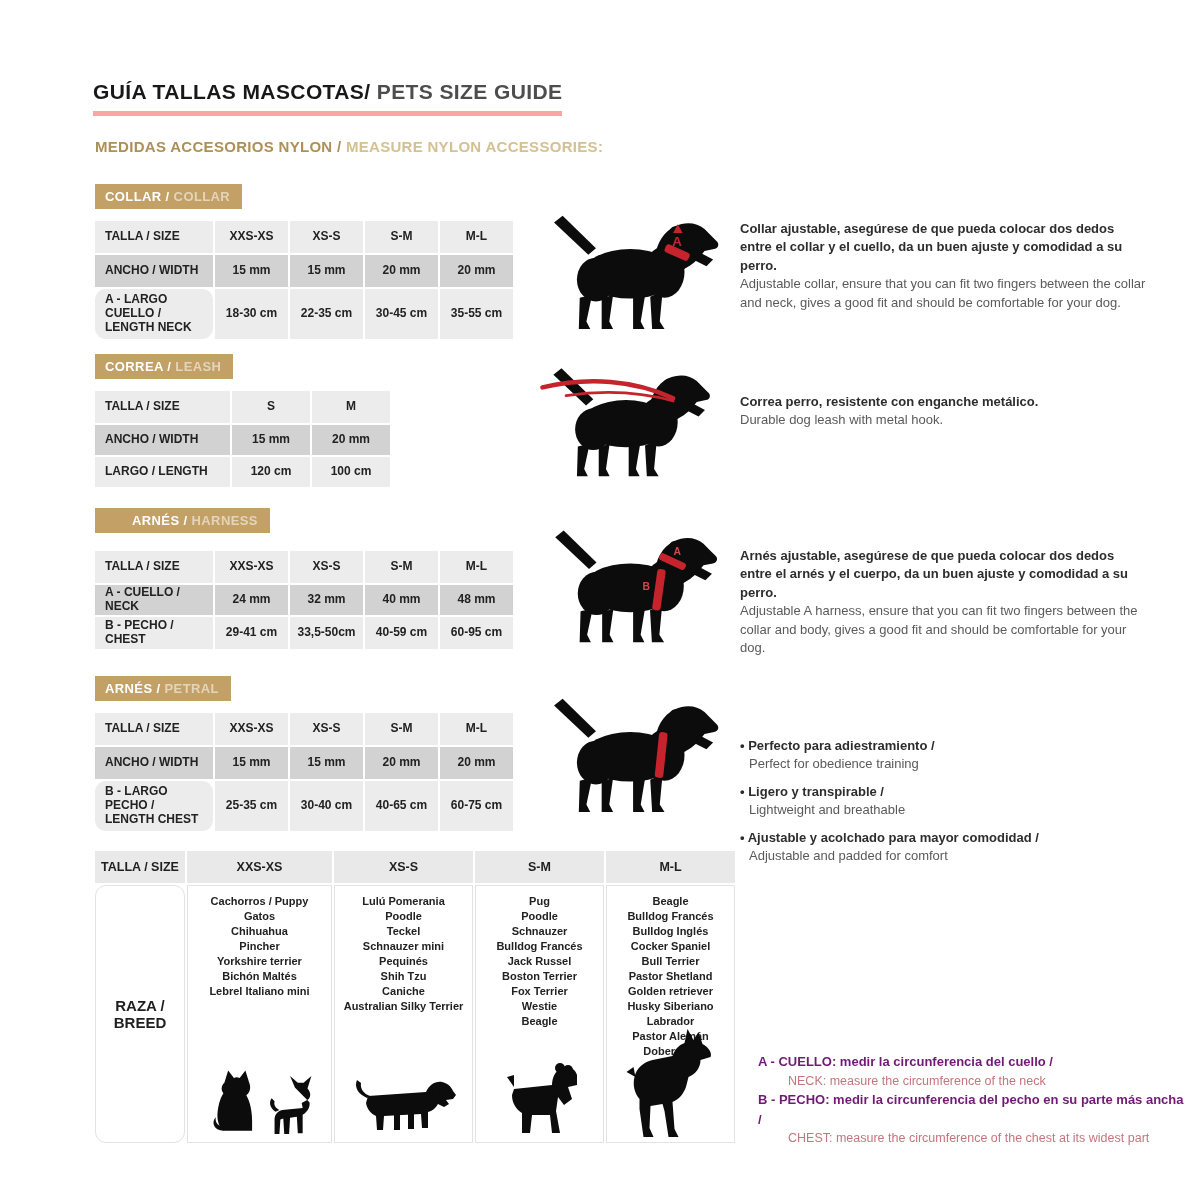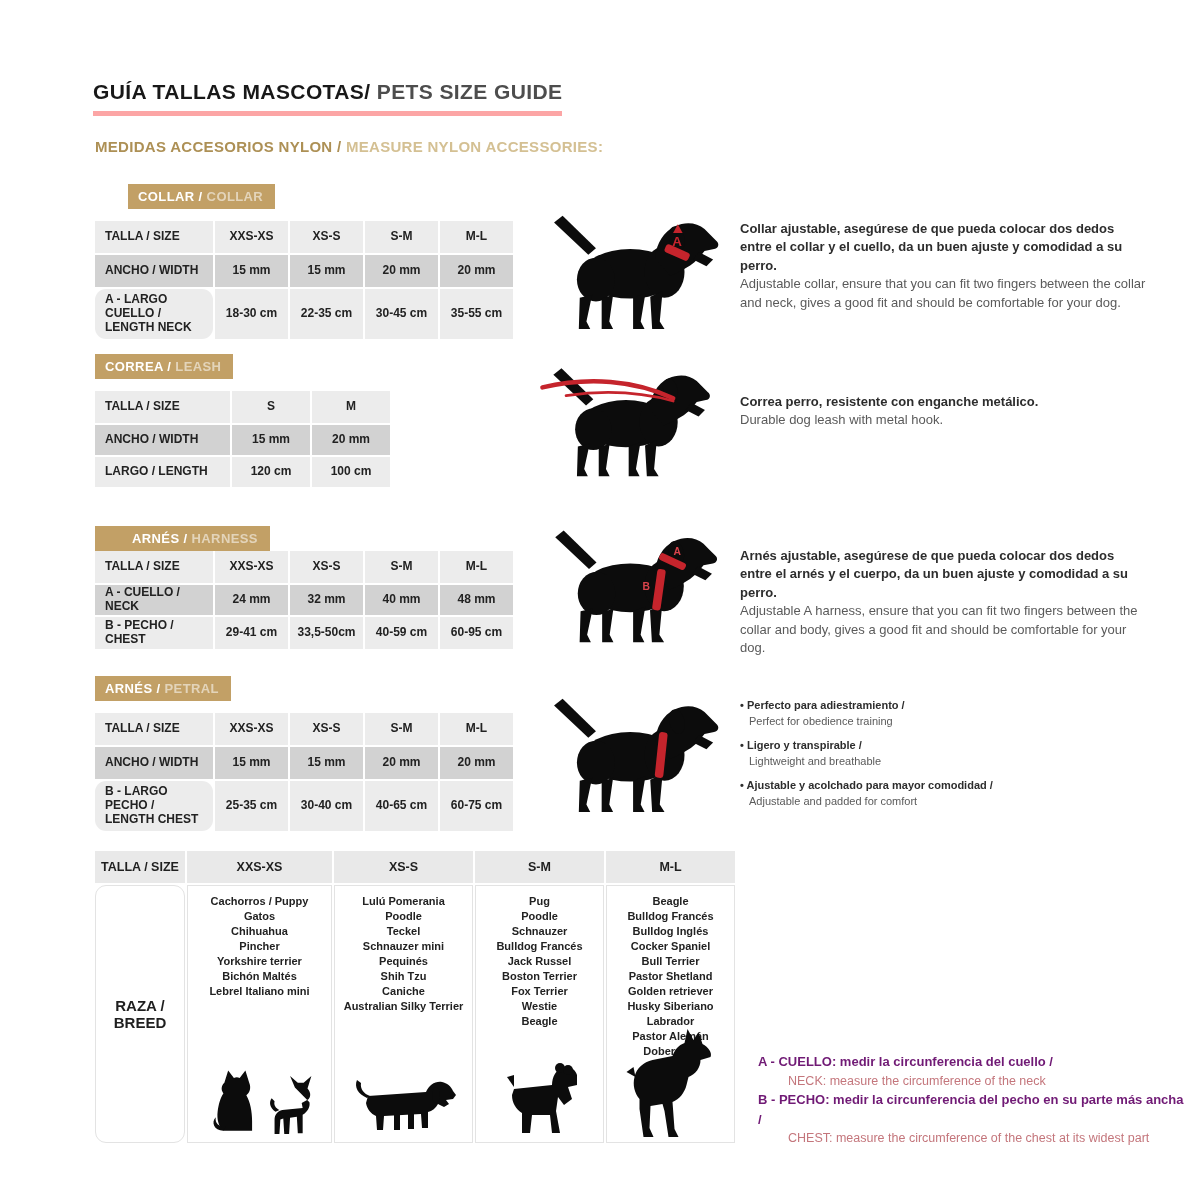--- a/index.html
+++ b/index.html
@@ -31,21 +31,21 @@
   .spec .cell{display:flex;align-items:center;justify-content:center;text-align:center;
               font-weight:bold;font-size:12px;background:#ececec;color:#222;line-height:1.15;}
   .spec .lbl{justify-content:flex-start;text-align:left;padding-left:10px;}
   .spec .dark{background:#d2d2d2;}
   .spec .val{border-left:2px solid #fff;}
 
   
   .desc{width:408px;font-size:13px;line-height:1.42;}
   .desc .d-es{font-weight:bold;color:#2d2d2d;}
   .desc .d-en{color:#5a5a5a;}
-  .bullets{width:408px;font-size:11px;line-height:1.42;}
+  .bullets{width:408px;font-size:13px;line-height:1.42;margin-top:39px;}
   .bullets .b-row{margin-bottom:9px;}
   .bullets .bl-es{font-weight:bold;color:#2d2d2d;}
   .bullets .bl-es::before{content:"• ";}
   .bullets .bl-en{color:#5a5a5a;padding-left:9px;}
 
   
   #breeds-header{left:95px;top:851px;display:grid;width:640px;
       grid-template-columns:90px 145px 139px 129px 129px;column-gap:2px;}
   #breeds-header .hcell{background:#e9e9e9;height:32px;display:flex;align-items:center;
       justify-content:center;font-weight:bold;font-size:12.5px;}
@@ -85,21 +85,21 @@
   </defs>
 </svg>
 
 <div id="title" class="abs">
   <span class="t-es">GUÍA TALLAS MASCOTAS/</span><span class="t-en"> PETS SIZE GUIDE</span>
 </div>
 <div id="subtitle" class="abs">
   <span class="s-es">MEDIDAS ACCESORIOS NYLON / </span><span class="s-en">MEASURE NYLON ACCESSORIES:</span>
 </div>
 
-<div class="abs badge" style="left:95px;top:184px;margin-left:33px;">
+<div class="abs badge" style="left:95px;top:184px;">
   <span>COLLAR / </span><span class="b-en">COLLAR</span>
 </div>
 <div class="abs spec t5" style="left:95px;top:221px;grid-template-rows:32px 32px 50px;">
   <div class="cell lbl">TALLA / SIZE</div>
   <div class="cell val">XXS-XS</div>
   <div class="cell val">XS-S</div>
   <div class="cell val">S-M</div>
   <div class="cell val">M-L</div>
   <div class="cell lbl dark">ANCHO / WIDTH</div>
   <div class="cell val dark">15 mm</div>
@@ -141,21 +141,21 @@
 <svg class="abs" style="left:528px;top:362px;" width="205" height="118" viewBox="0 0 210 130">
   <use href="#dog-sil"></use>
   <path d="M152,40 C110,20 58,16 8,28" stroke="#c5242c" stroke-width="5" fill="none" stroke-linecap="round"></path>
   <path d="M152,43 C116,33 76,31 34,37" stroke="#c5242c" stroke-width="3" fill="none" stroke-linecap="round"></path>
 </svg>
 <div class="abs desc" style="left:740px;top:393px;">
   <div class="d-es">Correa perro, resistente con enganche metálico.</div>
   <div class="d-en">Durable dog leash with metal hook.</div>
 </div>
 
-<div class="abs badge" style="left:95px;top:526px;padding-left:37px;">
+<div class="abs badge" style="left:95px;top:508px;padding-left:37px;">
   <span>ARNÉS / </span><span class="b-en">HARNESS</span>
 </div>
 <div class="abs spec t5" style="left:95px;top:551px;grid-template-rows:32px 30px 32px;">
   <div class="cell lbl">TALLA / SIZE</div>
   <div class="cell val">XXS-XS</div>
   <div class="cell val">XS-S</div>
   <div class="cell val">S-M</div>
   <div class="cell val">M-L</div>
   <div class="cell lbl dark">A - CUELLO / NECK</div>
   <div class="cell val dark">24 mm</div>

